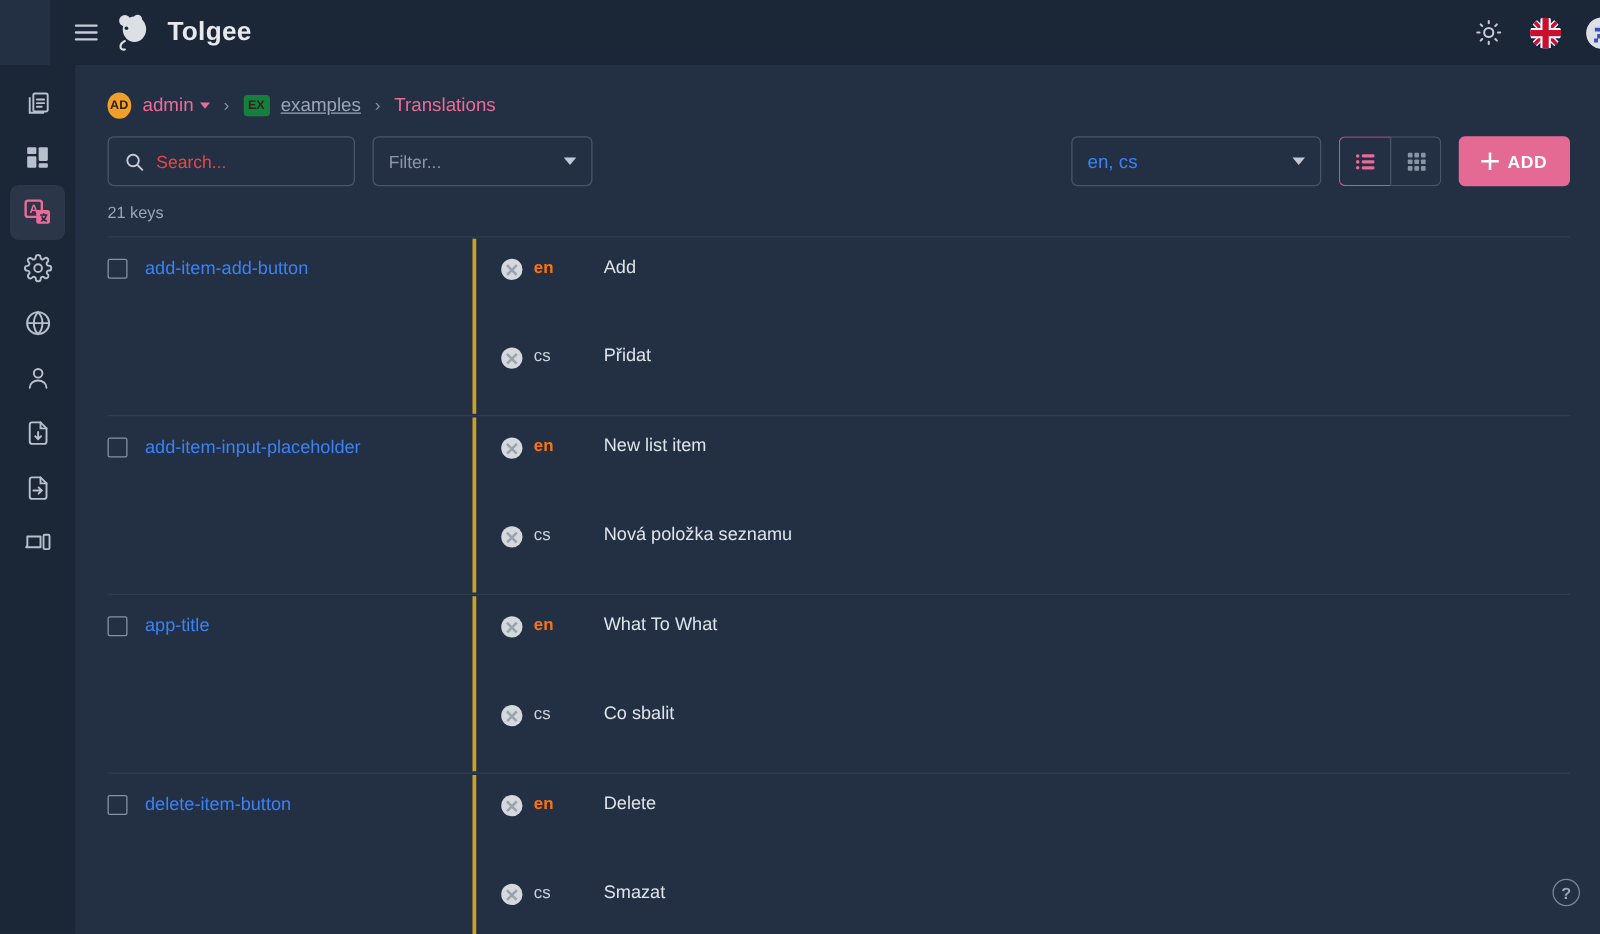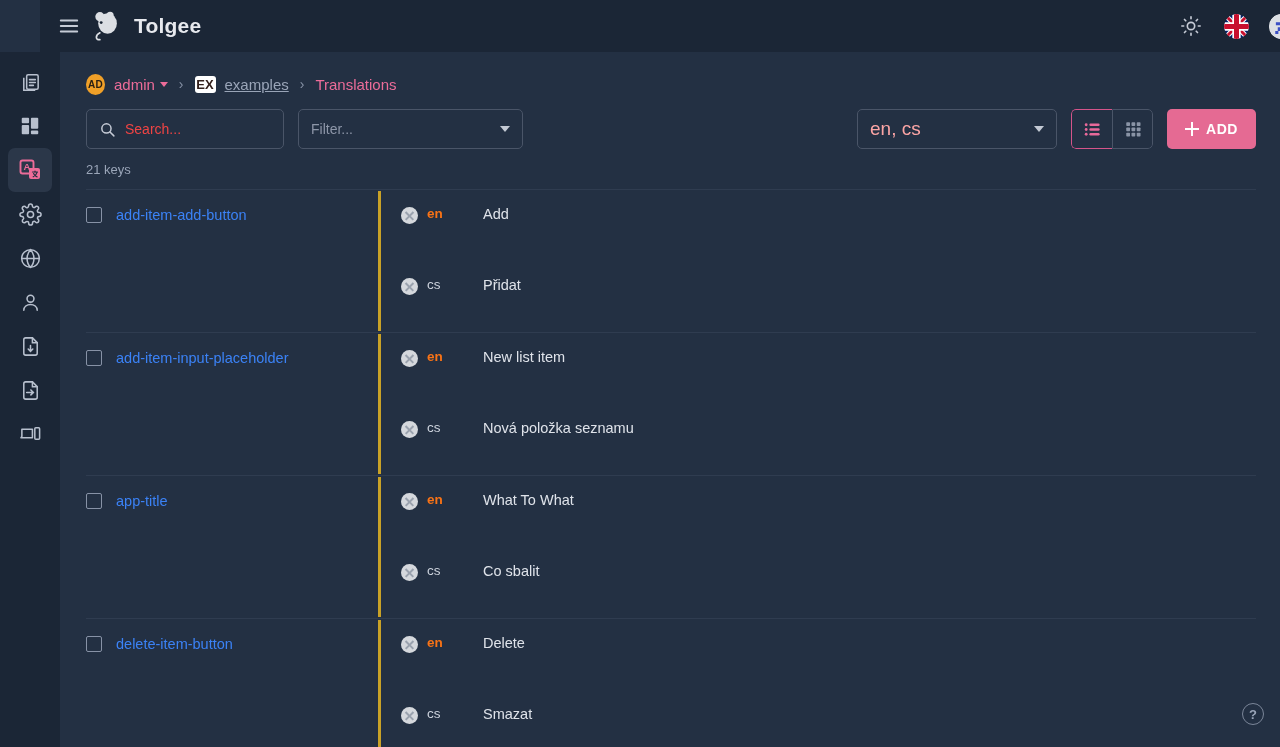--- a/index.html
+++ b/index.html
@@ -72,60 +72,60 @@
   }
   .bc-link { color: #ec6c99; font-size: 15px; cursor: pointer; }
   .bc-caret {
     width: 0; height: 0; margin-left: -4px;
     border-left: 4px solid transparent; border-right: 4px solid transparent;
     border-top: 5px solid #ec6c99; cursor: pointer;
   }
   .bc-sep { color: #8792a6; font-size: 14px; margin: 0 2px; }
   .bc-badge {
     width: 21px; height: 17px; border-radius: 3px;
-    background: #ffffff; color: #33201c;
-    font-size: 13px; font-weight: bold;
+    background: #15803d; color: #33201c;
+    font-size: 10px; font-weight: bold;
     display: flex; align-items: center; justify-content: center;
   }
   .bc-text { color: #9aa5b8; font-size: 15px; cursor: pointer; text-decoration: underline; }
   .bc-current { color: #ec6c99; font-size: 15px; }
 
   
   .toolbar {
     display: flex; align-items: center;
     padding: 4px 24px 0 26px;
     height: 54px;
   }
   .search-box {
     width: 198px; height: 40px;
     border: 1px solid #4a5568; border-radius: 5px;
     display: flex; align-items: center; gap: 9px;
     padding: 0 12px;
   }
   .search-ph { color: #ef4444; font-size: 14px; text-align: center; }
   .filter-box {
-    width: 225px; height: 40px; margin-left: 14px;
+    width: 176px; height: 40px; margin-left: 14px;
     border: 1px solid #4a5568; border-radius: 5px;
     display: flex; align-items: center;
     padding: 0 12px; cursor: pointer;
   }
   .filter-ph { color: #8d96a8; font-size: 14px; }
   .sel-caret {
     margin-left: auto; width: 0; height: 0;
     border-left: 5px solid transparent; border-right: 5px solid transparent;
     border-top: 6px solid #c3c9d4;
   }
   .tb-right { margin-left: auto; display: flex; align-items: center; }
   .lang-box {
     width: 200px; height: 40px;
     border: 1px solid #4a5568; border-radius: 5px;
     display: flex; align-items: center;
     padding: 0 12px; cursor: pointer;
   }
-  .lang-val { color: #fca5a5; font-size: 19px; }
+  .lang-val { color: #3b82f6; font-size: 15px; }
   .view-group {
     display: flex; margin-left: 14px;
     height: 40px; border-radius: 5px; overflow: hidden;
   }
   .view-btn {
     width: 41px; height: 40px;
     display: flex; align-items: center; justify-content: center;
     border: 1px solid #4a5568; cursor: pointer;
   }
   .view-btn.first { border-radius: 5px 0 0 5px; border-right: none; }

